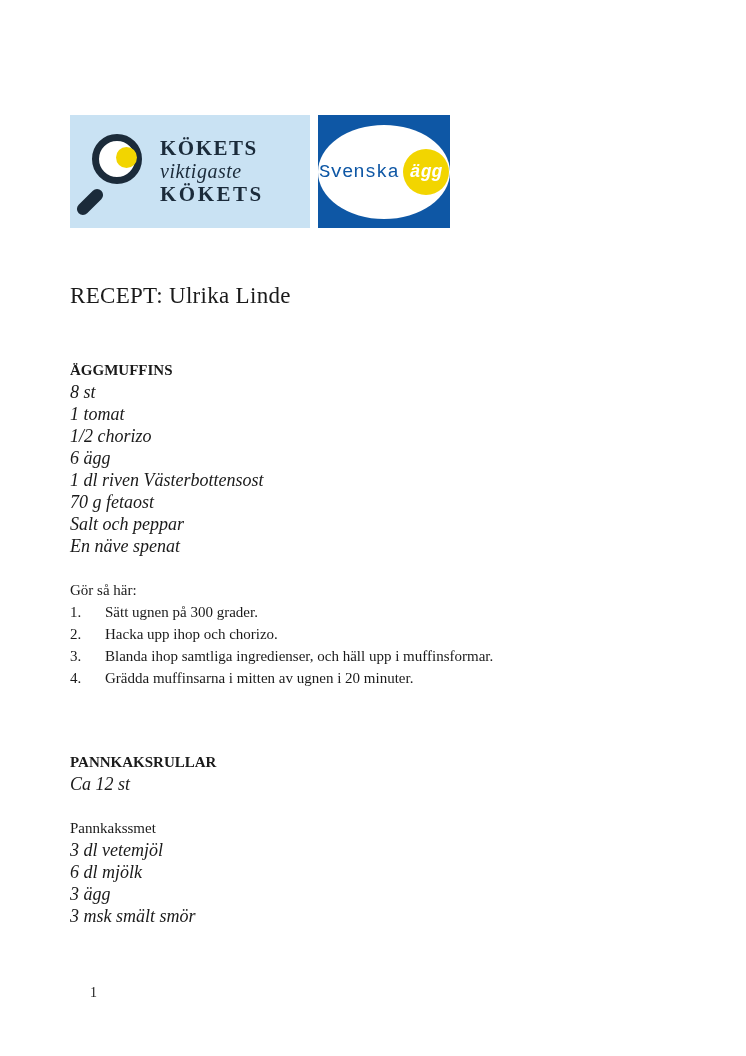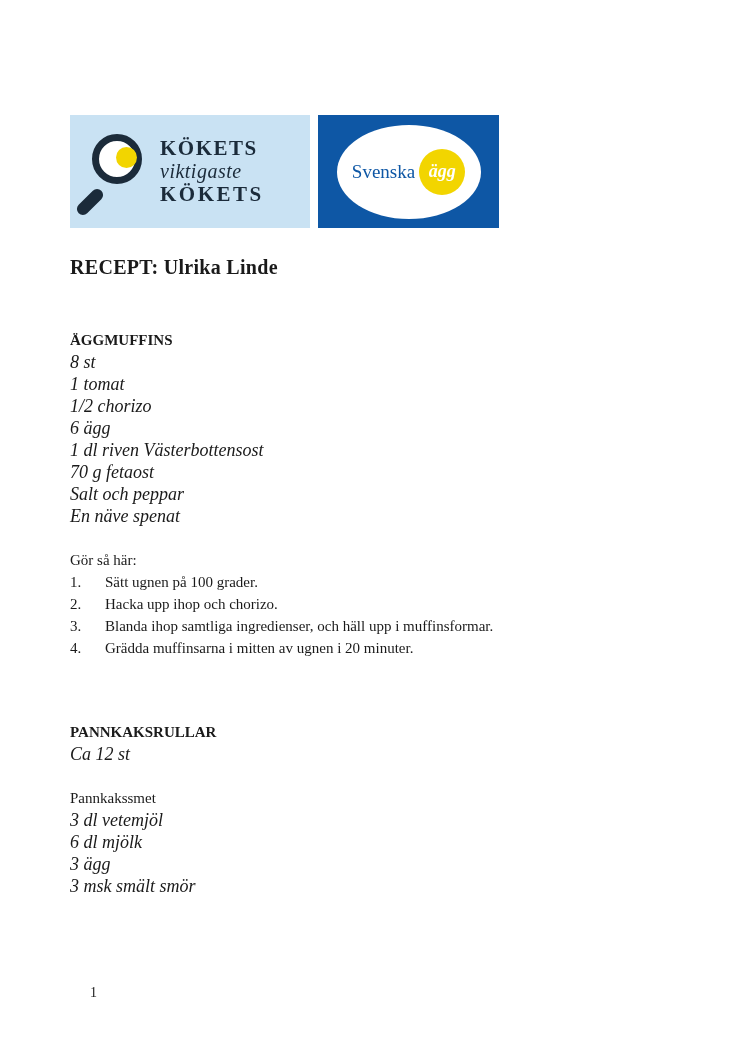--- a/index.html
+++ b/index.html
@@ -41,43 +41,43 @@
     width:12px; height:32px;
     background:#1b2b3a; border-radius:6px;
     transform:rotate(45deg);
   }
   .kokets-text { margin-left:4px; color:#1b2b3a; line-height:1.12; }
   .kokets-line1 { font-weight:bold; font-size:21px; letter-spacing:1.5px; }
   .kokets-line2 { font-style:italic; font-size:20px; letter-spacing:0.5px; }
   .kokets-line3 { font-weight:bold; font-size:21px; letter-spacing:2.5px; }
 
   .logo-agg {
-    width:181px; height:113px;
+    width:132px; height:113px;
     background:#0e57a5;
-    display:flex; align-items:center; justify-content:center;
+    display:flex; align-items:center; justify-content:center;font-family:Liberation Mono, monospace;
   }
   .agg-ellipse {
     width:144px; height:94px;
     background:#ffffff; border-radius:50%;
     display:flex; align-items:center; justify-content:center;
     gap:4px;
   }
   .agg-word1 { color:#0e57a5; font-size:19px; font-weight:500; }
   .agg-circle {
     width:46px; height:46px;
     background:#f2d500; border-radius:50%;
     display:flex; align-items:center; justify-content:center;
   }
   .agg-word2 { color:#ffffff; font-style:italic; font-weight:bold; font-size:18px; }
 
   
   .doc-title {
-    margin-top:28px;
-    font-size:20px;
-    font-weight:bold;
+    margin-top:55px;
+    font-size:23px;
+    font-weight:normal;
     letter-spacing:0.3px;
   }
   .recipe-name {
     font-weight:bold;
     font-size:15px;
     line-height:22px;
   }
   .recipe-1 .recipe-name { margin-top:50px; }
   .recipe-2 .recipe-name { margin-top:62px; }
   .line { font-size:18px; line-height:22px;font-style:italic; }
@@ -140,21 +140,21 @@
         <div class="line">70 g fetaost</div>
         <div class="line">Salt och peppar</div>
         <div class="line">En näve spenat</div>
       </div>
 
       <div class="instructions-label">Gör så här:</div>
 
       <div class="steps">
         <div class="step">
           <span class="step-num">1.</span>
-          <span class="step-text">Sätt ugnen på 100 grader.</span>
+          <span class="step-text">Sätt ugnen på 300 grader.</span>
         </div>
         <div class="step">
           <span class="step-num">2.</span>
           <span class="step-text">Hacka upp ihop och chorizo.</span>
         </div>
         <div class="step">
           <span class="step-num">3.</span>
           <span class="step-text">Blanda ihop samtliga ingredienser, och häll upp i muffinsformar.</span>
         </div>
         <div class="step">

